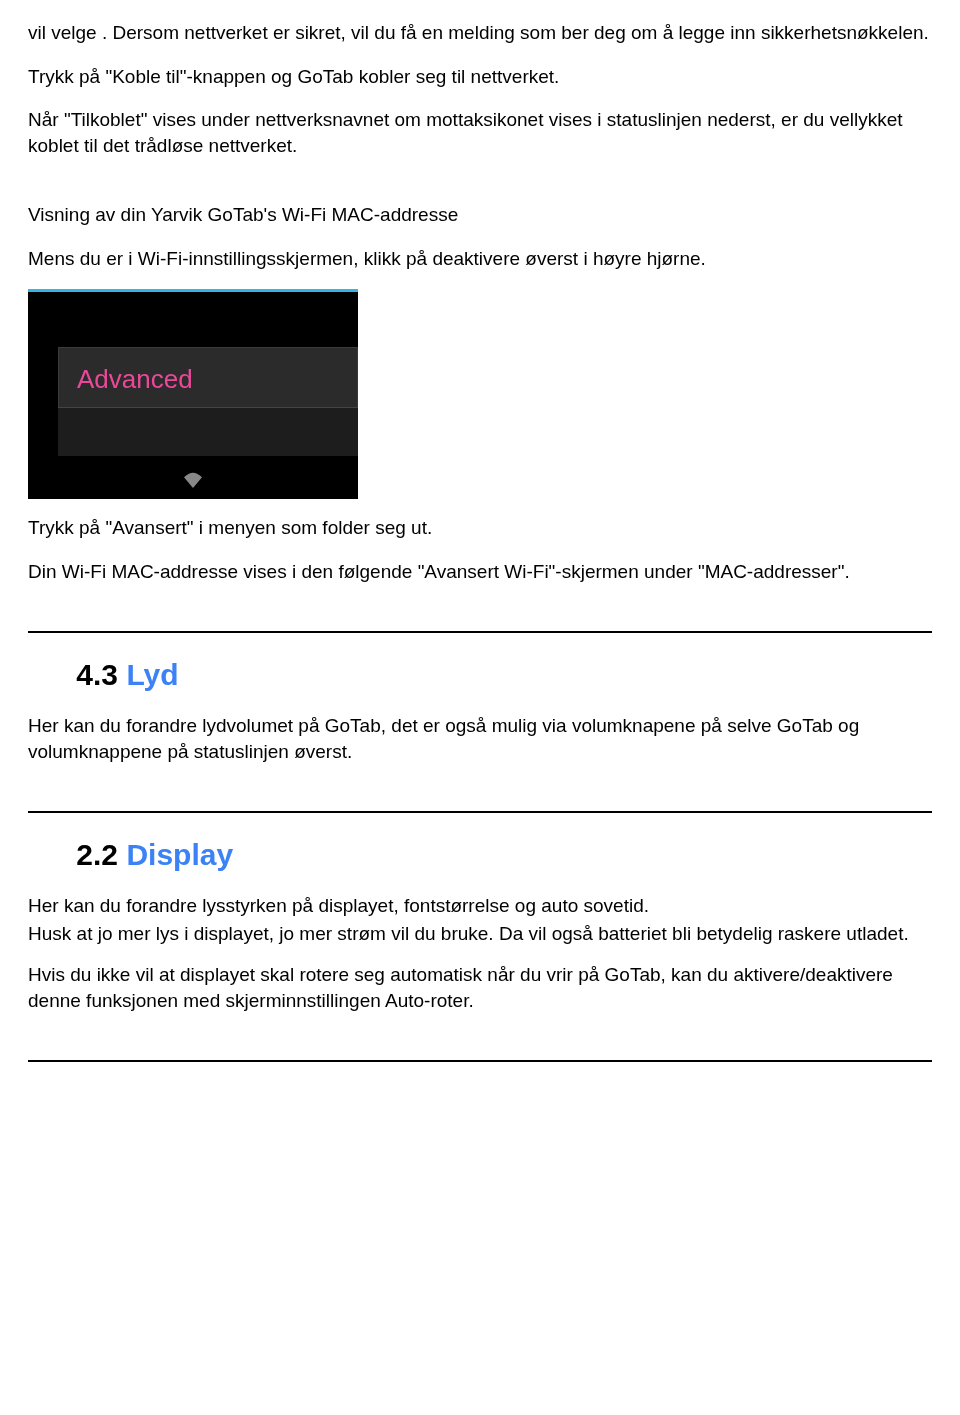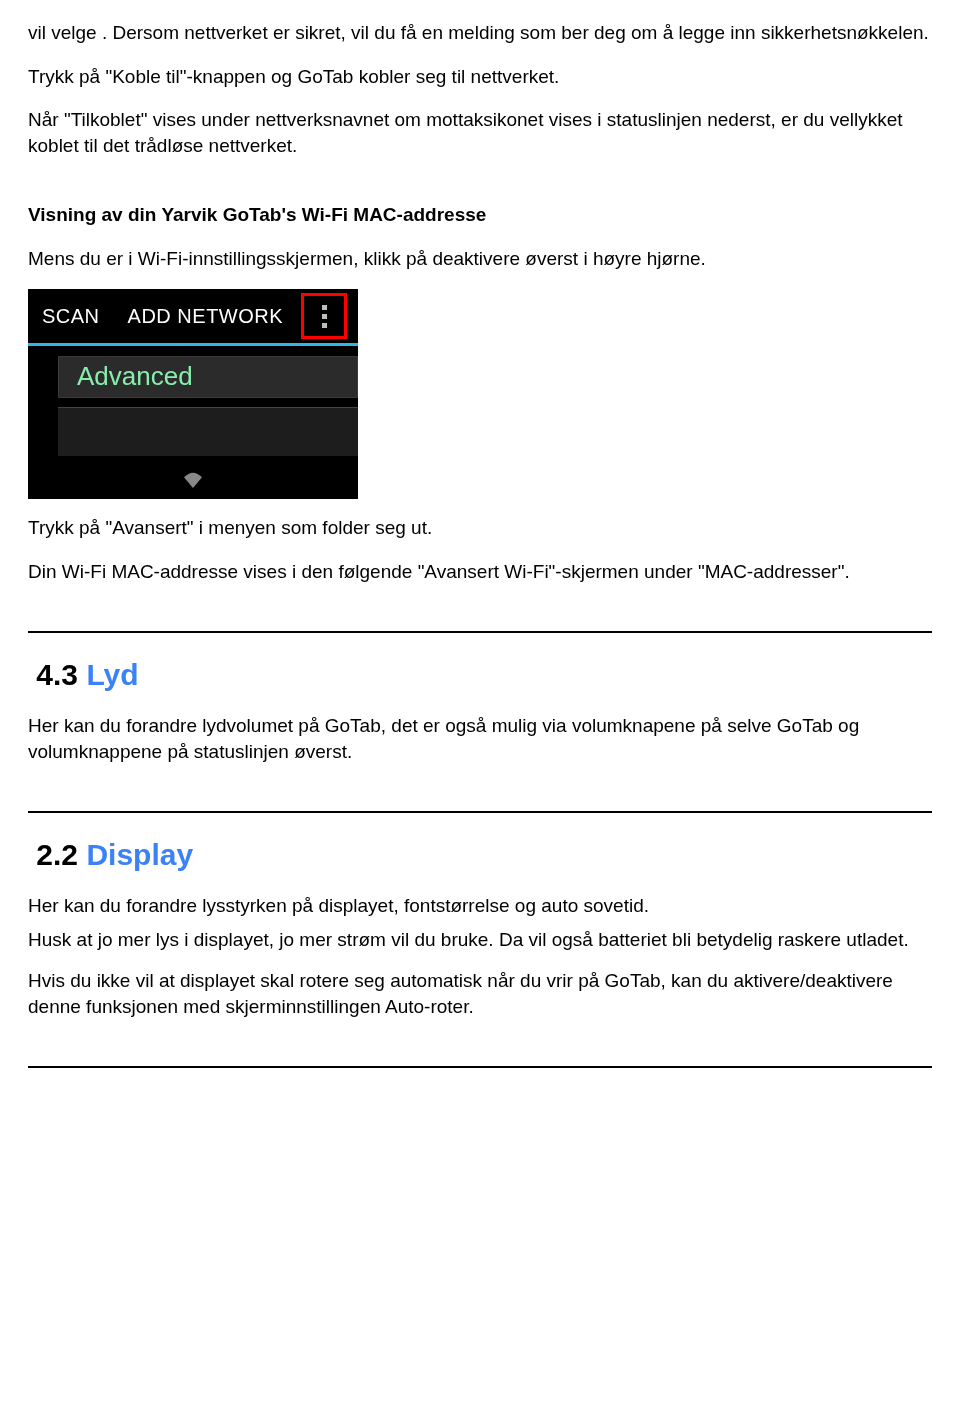--- a/index.html
+++ b/index.html
@@ -7,27 +7,27 @@
     font-size: 19px;
     line-height: 1.35;
     color: #000;
     margin: 0;
     padding: 20px 28px;
     width: 960px;
     box-sizing: border-box;
     background: #fff;
   }
   p { margin: 0 0 18px 0; }
-  .bold { font-weight: bold; }
+  .bold { font-weight: normal; }
   .section-heading {
     font-size: 30px;
     font-weight: bold;
     margin: 22px 0 18px 0;
   }
-  .section-heading .num { color: #000; }
+  .section-heading .num { color: #000; margin-left: 40px; }
   .section-heading .title { color: #3b82f6; }
   hr.sep {
     border: none;
     border-top: 2px solid #000;
     margin: 46px 0 10px 0;
   }
   hr.sep-bottom {
     border: none;
     border-top: 2px solid #000;
     margin: 46px 0 2px 0;
@@ -75,27 +75,27 @@
     height: 5px;
     background: #bdbdbd;
   }
   .blue-line {
     height: 3px;
     background: #33b5e5;
     width: 330px;
   }
   .dropdown {
     position: absolute;
-    top: 67px;
+    top: 58px;
     left: 30px;
     right: 0;
     background: #2b2b2b;
     border: 1px solid #3a3a3a;
-    padding: 2px 18px;
-    color: #86efac;
+    padding: 14px 18px;
+    color: #ec4899;
     font-size: 26px;
   }
   .dropdown-row2 {
     position: absolute;
     top: 118px;
     left: 30px;
     right: 0;
     height: 48px;
     border-top: 1px solid #444;
     background: #1d1d1d;
@@ -119,31 +119,20 @@
 <p>vil velge . Dersom nettverket er sikret, vil du få en melding som ber deg om å legge inn sikkerhetsnøkkelen.</p>
 <p>Trykk på "Koble til"-knappen og GoTab kobler seg til nettverket.</p>
 <p>Når "Tilkoblet" vises under nettverksnavnet om mottaksikonet vises i statuslinjen nederst, er du vellykket koblet til det trådløse nettverket.</p>
 
 <br>
 
 <p class="bold">Visning av din Yarvik GoTab's Wi-Fi MAC-addresse</p>
 <p>Mens du er i Wi-Fi-innstillingsskjermen, klikk på deaktivere øverst i høyre hjørne.</p>
 
 <div class="android-shot">
-  <div class="android-topbar">
-    <div class="item">SCAN</div>
-    <div class="item">ADD NETWORK</div>
-    <div class="menu-outline">
-      <div class="menu-dots">
-        <span></span>
-          <span></span>
-          <span></span>
-      </div>
-    </div>
-  </div>
   <div class="blue-line"></div>
   <div class="dropdown">Advanced</div>
   <div class="dropdown-row2"></div>
   <div class="wifi-icon-row">
     <svg width="22" height="18" viewBox="0 0 24 20">
       <path d="M12 20 L2 8 C5 5 9 3 12 3 C15 3 19 5 22 8 Z" fill="#888"></path>
     </svg>
   </div>
 </div>
 
@@ -159,20 +148,20 @@
 
 <p>Her kan du forandre lydvolumet på GoTab, det er også mulig via volumknapene på selve GoTab og volumknappene på statuslinjen øverst.</p>
 
 <hr class="sep">
 
 <div class="section-heading">
   &nbsp;<span class="num">2.2</span>
   <span class="title">Display</span>
 </div>
 
-<p style="margin-bottom:8px">Her kan du forandre lysstyrken på displayet, fontstørrelse og auto sovetid.</p>
+<p style="margin-bottom:2px">Her kan du forandre lysstyrken på displayet, fontstørrelse og auto sovetid.</p>
 <p style="margin-bottom:16px">Husk at jo mer lys i displayet, jo mer strøm vil du bruke. Da vil også batteriet bli betydelig raskere utladet.</p>
 <p>Hvis du ikke vil at displayet skal rotere seg automatisk når du vrir på GoTab, kan du aktivere/deaktivere denne funksjonen med skjerminnstillingen Auto-roter.</p>
 
 <hr class="sep-bottom">
 
 
 
 
 </body></html>

